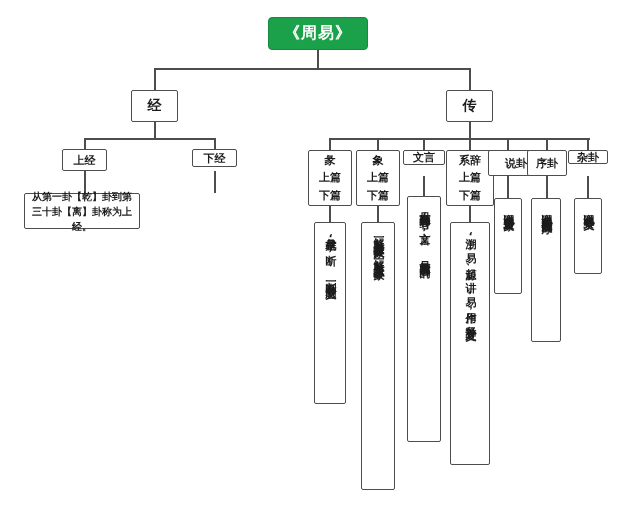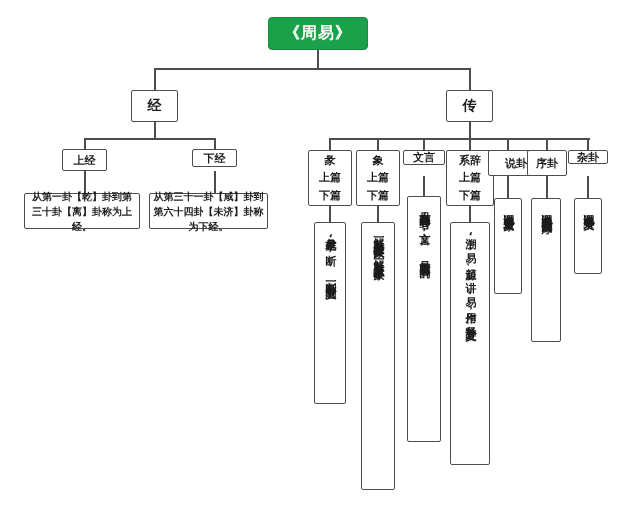--- a/index.html
+++ b/index.html
@@ -69,21 +69,20 @@
   <div class="line v" style="left:587px;top:176px;height:22px"></div>
 
   <div class="node root" style="left:268px;top:17px;width:100px;height:33px">《周易》</div>
 
   <div class="node branch" style="left:131px;top:90px;width:47px;height:32px">经</div>
   <div class="node branch" style="left:446px;top:90px;width:47px;height:32px">传</div>
 
   <div class="node small" style="left:62px;top:149px;width:45px;height:22px">上经</div>
   <div class="node small" style="left:192px;top:149px;width:45px;height:18px">下经</div>
   <div class="node desc-h" style="left:24px;top:193px;width:116px;height:36px">从第一卦【乾】卦到第三十卦【离】卦称为上经。</div>
-  <div class="node desc-h" style="left:149px;top:193px;width:119px;height:36px">从第三十一卦【咸】卦到第六十四卦【未济】卦称为下经。</div>
 
   <div class="node multiline" style="left:308px;top:150px;width:44px;height:56px">彖
 上篇
 下篇</div>
   <div class="node multiline" style="left:356px;top:150px;width:44px;height:56px">象
 上篇
 下篇</div>
   <div class="node small" style="left:403px;top:150px;width:42px;height:15px">文言</div>
   <div class="node multiline" style="left:446px;top:150px;width:48px;height:56px">系辞
 上篇

